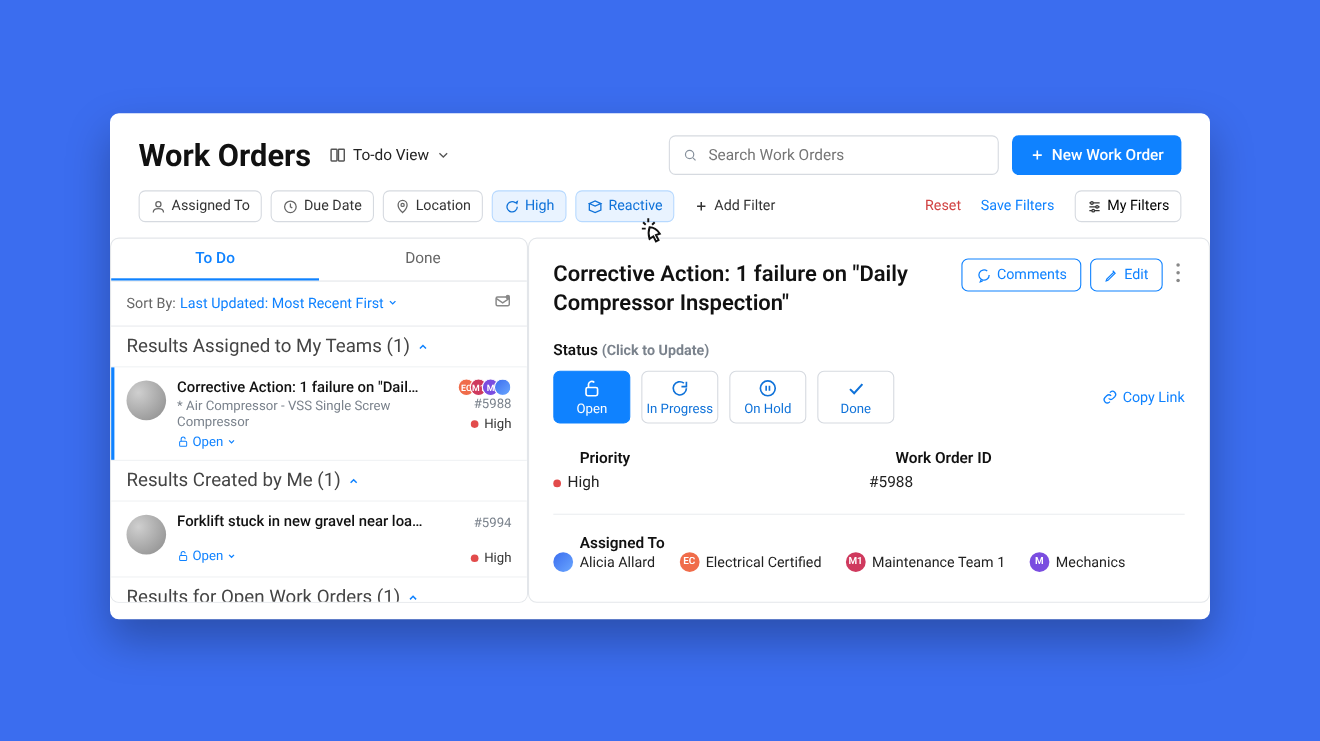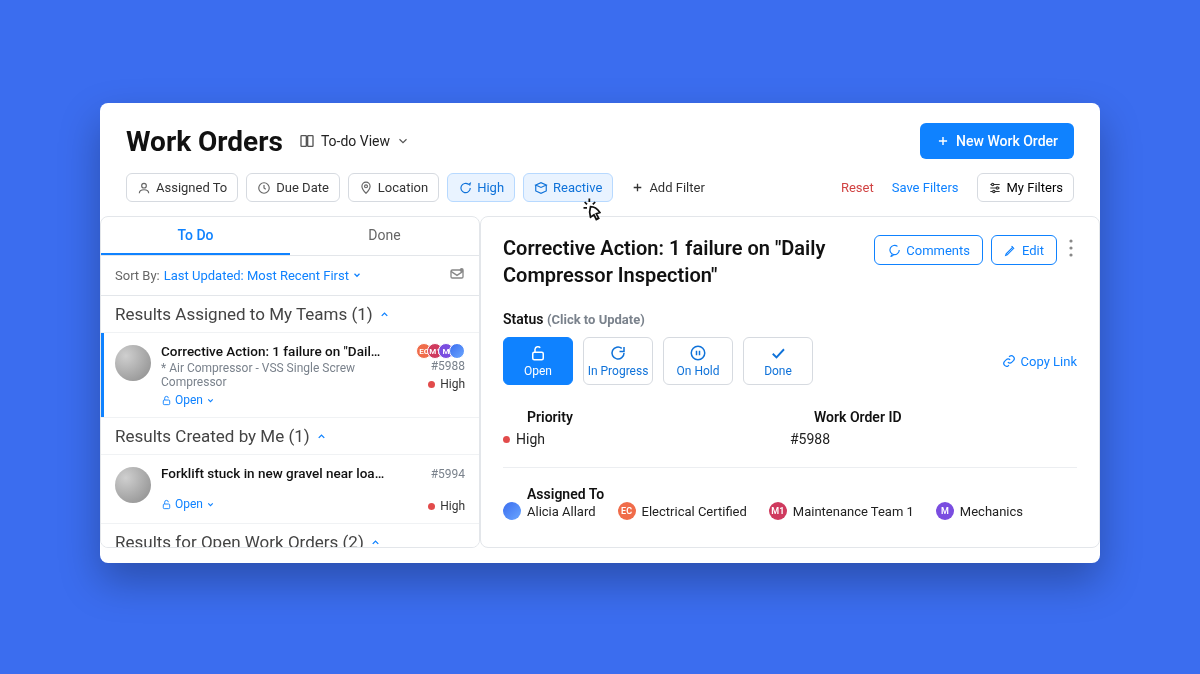--- a/index.html
+++ b/index.html
@@ -84,20 +84,27 @@
       <svg width="16" height="16" viewBox="0 0 24 24" fill="none" stroke="#555" stroke-width="2">
           <rect x="3" y="4" width="8" height="16" rx="1"></rect>
           <rect x="13" y="4" width="8" height="16" rx="1"></rect>
         </svg>
       <span>To-do View</span>
       <svg class="chev" width="14" height="14" viewBox="0 0 24 24" fill="none" stroke="#555" stroke-width="2" style="margin-left:6px;">
           <polyline points="6 9 12 15 18 9"></polyline>
         </svg>
     </div>
     <div class="spacer"></div>
+    <div class="search">
+      <svg width="14" height="14" viewBox="0 0 24 24" fill="none" stroke="#86909c" stroke-width="2">
+          <circle cx="11" cy="11" r="7"></circle>
+          <line x1="21" y1="21" x2="16.65" y2="16.65"></line>
+        </svg>
+      <input placeholder="Search Work Orders" style="">
+    </div>
     <button class="btn-primary">
       <svg width="14" height="14" viewBox="0 0 24 24" fill="none" stroke="#fff" stroke-width="2.5">
           <line x1="12" y1="5" x2="12" y2="19"></line>
           <line x1="5" y1="12" x2="19" y2="12"></line>
         </svg>
       <span>New Work Order</span>
     </button>
   </div>
 
   <div class="filter-row">
@@ -254,21 +261,21 @@
         <div class="item-meta">
           <div class="item-id" style="margin-top:2px;">#5994</div>
           <div class="prio" style="margin-top:18px;">
               <span class="dot-high"></span>
               <span>High</span>
             </div>
         </div>
       </div>
 
       <div class="group-header">
-        <span>Results for Open Work Orders (2)</span>
+        <span>Results for Open Work Orders (1)</span>
         <svg width="11" height="11" viewBox="0 0 24 24" fill="none" stroke="#0f82ff" stroke-width="3">
             <polyline points="6 15 12 9 18 15"></polyline>
           </svg>
       </div>
       <div class="item" style="border-bottom:none;">
         
         
         
       </div>
     </div>

